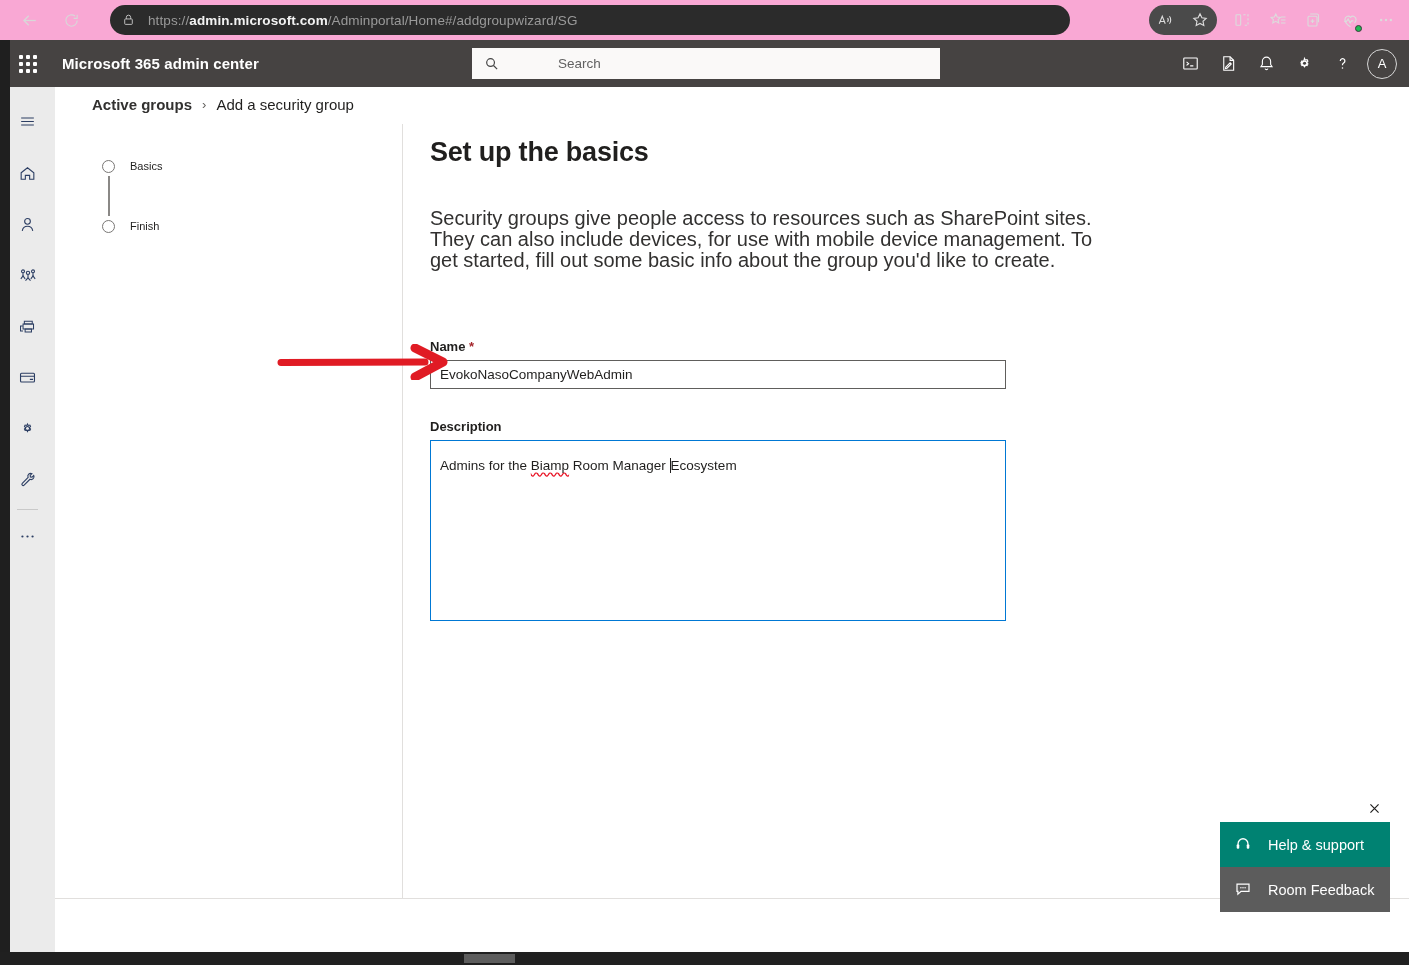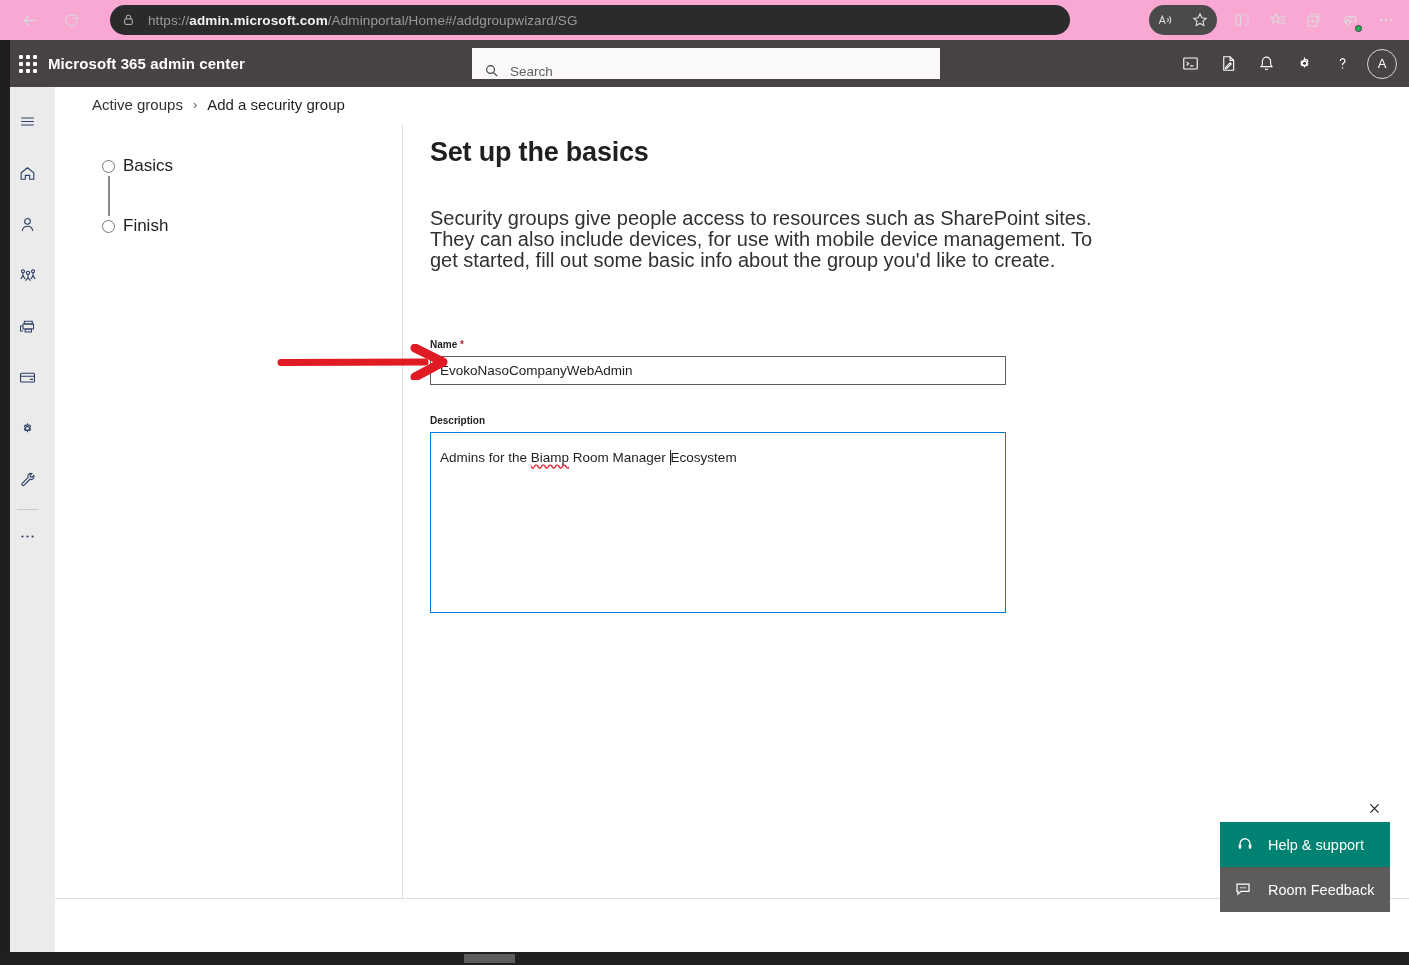--- a/index.html
+++ b/index.html
@@ -58,25 +58,25 @@
     width:40px; height:40px; margin-left:8px;
     display:flex; align-items:center; justify-content:center;
     color:#fff;
   }
   .waffle-grid {
     display:grid; grid-template-columns:repeat(3,4px); grid-template-rows:repeat(3,4px);
     gap:3px;
   }
   .waffle-grid i { width:4px; height:4px; background:#fff; border-radius:1px; display:block; }
   .suite-title {
-    color:#ffffff; font-size:15px; font-weight:700; letter-spacing:.1px;
+    color:#ffffff; font-size:15px; font-weight:700; margin-left:14px; letter-spacing:.1px;
   }
   .search-wrap {
     position:absolute; left:472px; top:48px; width:468px; height:31px;
-    background:#faf9f8; display:flex; align-items:flex-end; padding:0 12px;
+    background:#faf9f8; display:flex; align-items:center; padding:0 12px;gap:48px;
   }
   .search-ico { width:16px; height:16px; color:#444; margin-right:10px; flex:none; }
   .search-input {
     border:none; outline:none; background:transparent; width:100%;
     font-family:"Liberation Sans", sans-serif; font-size:13.5px; color:#3b3a39;
   }
   .search-input::placeholder { color:#616161; }
   .suite-right { position:absolute; right:8px; top:40px; height:47px; display:flex; align-items:center; }
   .suite-ico {
     width:38px; height:40px; display:flex; align-items:center; justify-content:center;
@@ -100,50 +100,50 @@
   .rail-div { width:21px; height:1px; background:#c9c9c9; margin:10px auto 6px 17px; }
 
   
   .page {
     position:absolute; left:55px; top:87px; width:1354px; height:865px; background:#ffffff;
   }
   .breadcrumb {
     position:absolute; left:37px; top:9px; display:flex; align-items:center;
     font-size:15px; color:#323130;
   }
-  .bc-link { color:#323130; }
+  .bc-link { color:#323130;font-weight:bold; }
   .bc-sep { margin:0 10px; color:#605e5c; font-size:13px; }
   .bc-current { font-weight:400; color:#201f1e; }
 
   .content-row { position:absolute; left:0; top:37px; width:1354px; height:774px; }
   .wizard-rail { position:absolute; left:0; top:0; width:347px; height:774px; }
   .vdiv { position:absolute; left:347px; top:0; width:1px; height:774px; background:#e1dfdd; }
 
   .steps { position:absolute; left:47px; top:32px; }
   .step { position:relative; display:flex; align-items:center; height:20px; }
   .step-circle {
     width:13px; height:13px; border-radius:50%; border:1.5px solid #797775;
     background:#fff; flex:none;
   }
-  .step-label { font-size:17px; color:#201f1e; margin-left:8px; }
+  .step-label { font-size:11px; color:#201f1e; margin-left:15px; }
   .step-connector {
     width:1.5px; height:40px; background:#8a8886; margin-left:6px;
   }
 
   .form-area { position:absolute; left:375px; top:0; width:957px; }
   .h1 {
     font-size:27px; font-weight:700; color:#201f1e; letter-spacing:-.2px;
     margin-top:13px;
   }
   .intro {
     margin-top:40px; font-size:20px; line-height:21px; color:#323130;
     width:690px;
   }
   .field-label {
-    font-size:10px; font-weight:600; color:#201f1e; margin-bottom:6px;
+    font-size:13px; font-weight:600; color:#201f1e; margin-bottom:6px;
   }
   .req { color:#a4262c; font-weight:600; }
   .name-block { margin-top:68px; }
   .name-input {
     width:576px; height:29px; border:1px solid #605e5c; background:#fff;
     padding:0 9px; font-family:"Liberation Sans", sans-serif; font-size:13.5px;
     color:#201f1e; outline:none;
   }
   .desc-block { margin-top:30px; }
   .desc-render {
@@ -170,21 +170,21 @@
   
   .fb-close {
     position:absolute; right:24px; top:797px; width:22px; height:22px;
     display:flex; align-items:center; justify-content:center; color:#201f1e; cursor:pointer;
   }
   .fb-panel { position:absolute; left:1220px; top:822px; width:170px; }
   .fb-item {
     height:45px; display:flex; align-items:center; padding-left:14px;
     color:#ffffff; font-size:14.5px; cursor:pointer;
   }
-  .fb-help { background:#008272;text-align:right; }
+  .fb-help { background:#008272; }
   .fb-feedback { background:#5c5c5c; }
   .fb-ico { width:20px; height:20px; margin-right:14px; flex:none; color:#fff; }
 
   
   .annot { position:absolute; left:275px; top:344px; width:175px; height:36px; pointer-events:none; }
 
   
   .hscroll {
     position:absolute; left:0; top:952px; width:1409px; height:13px; background:#202020;
   }

